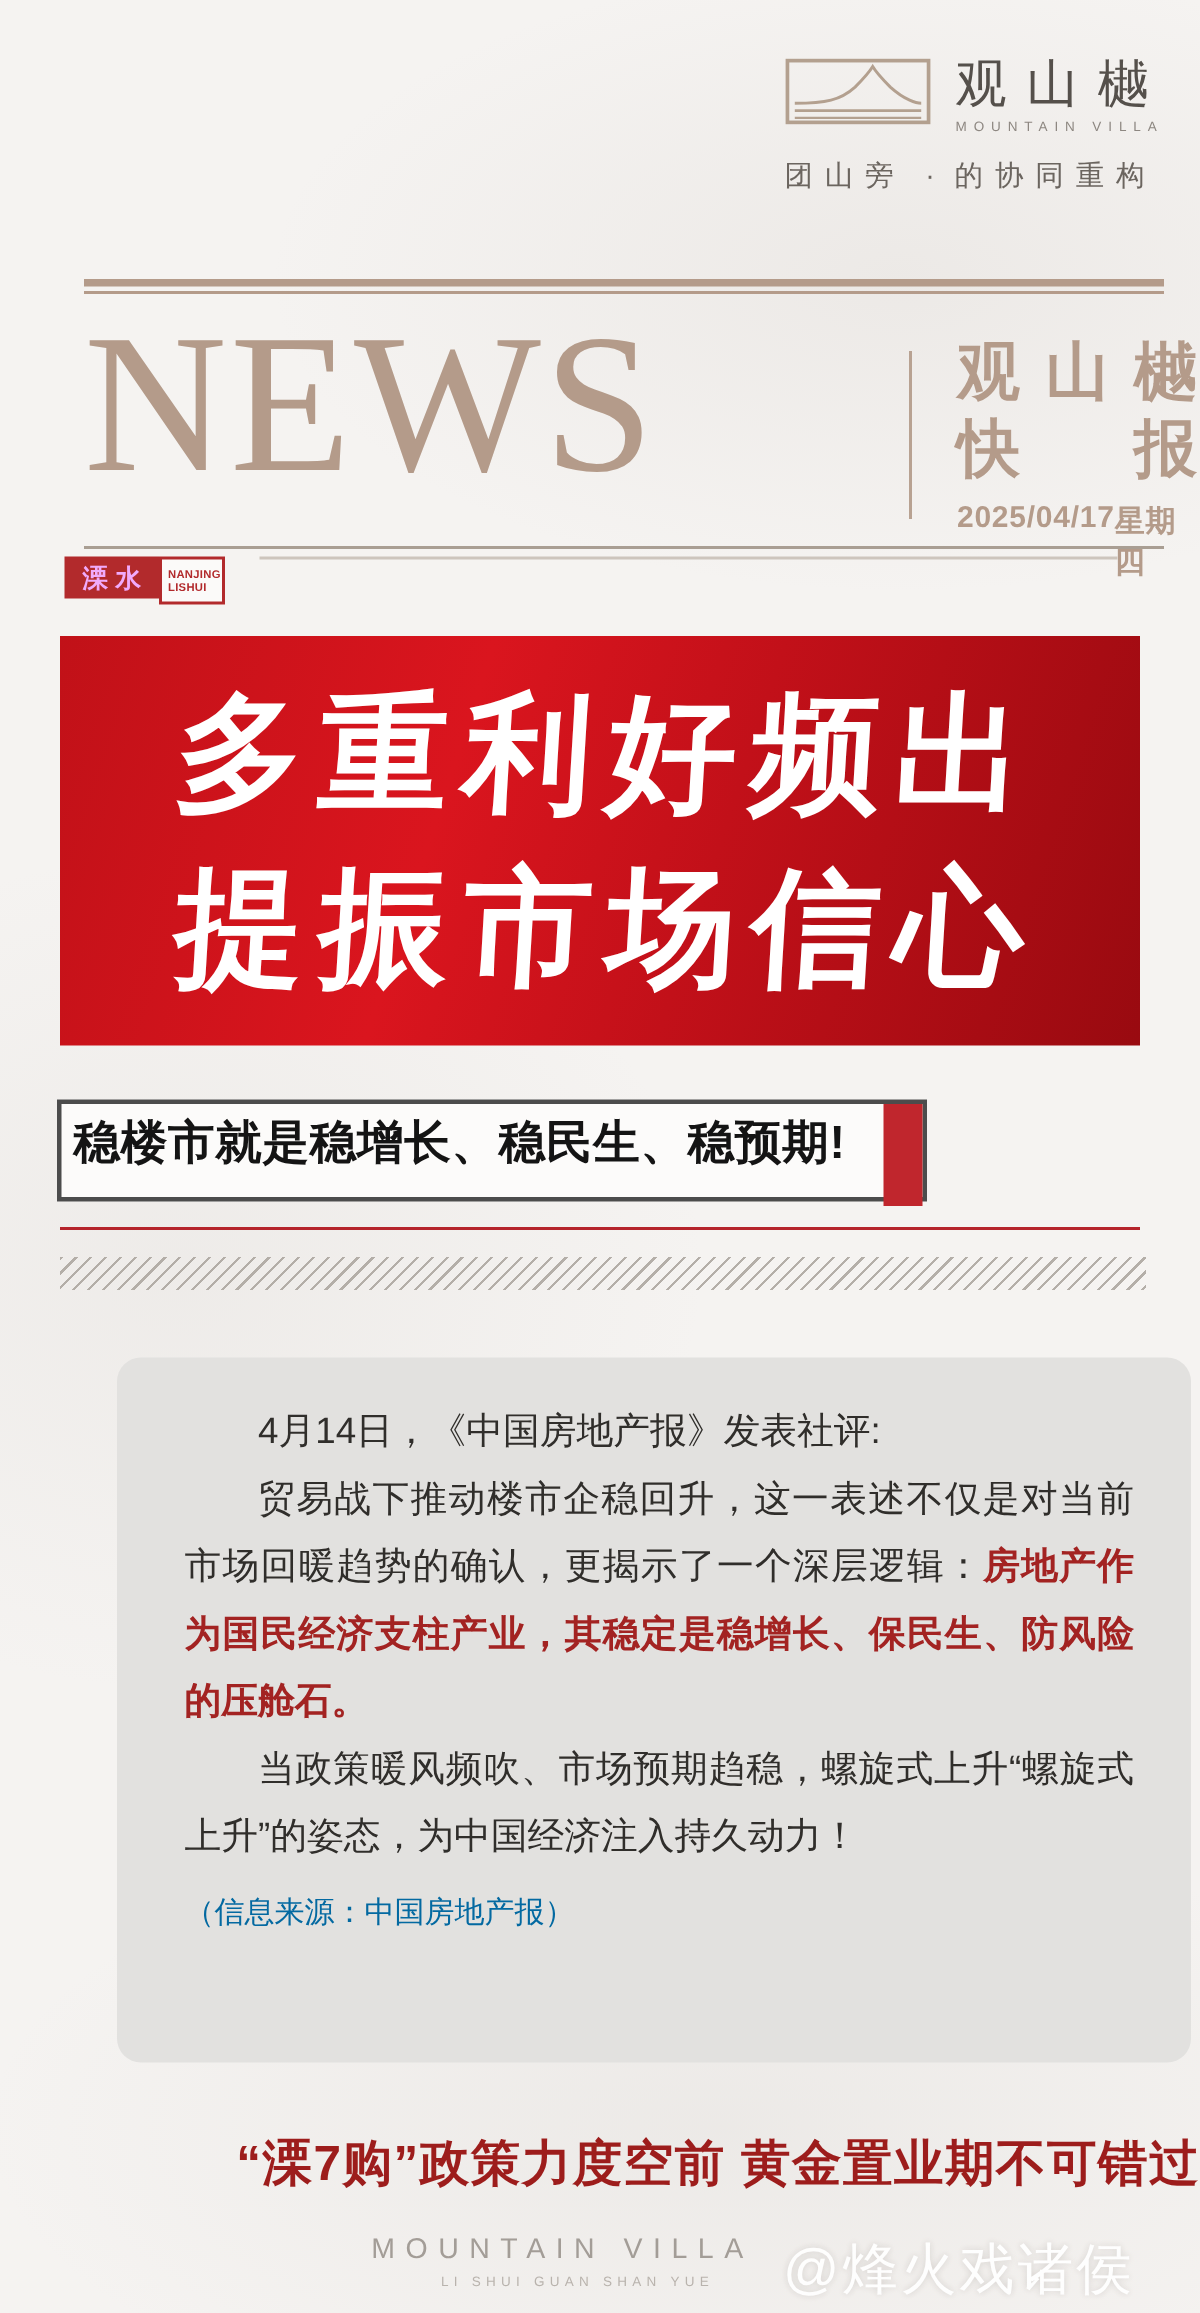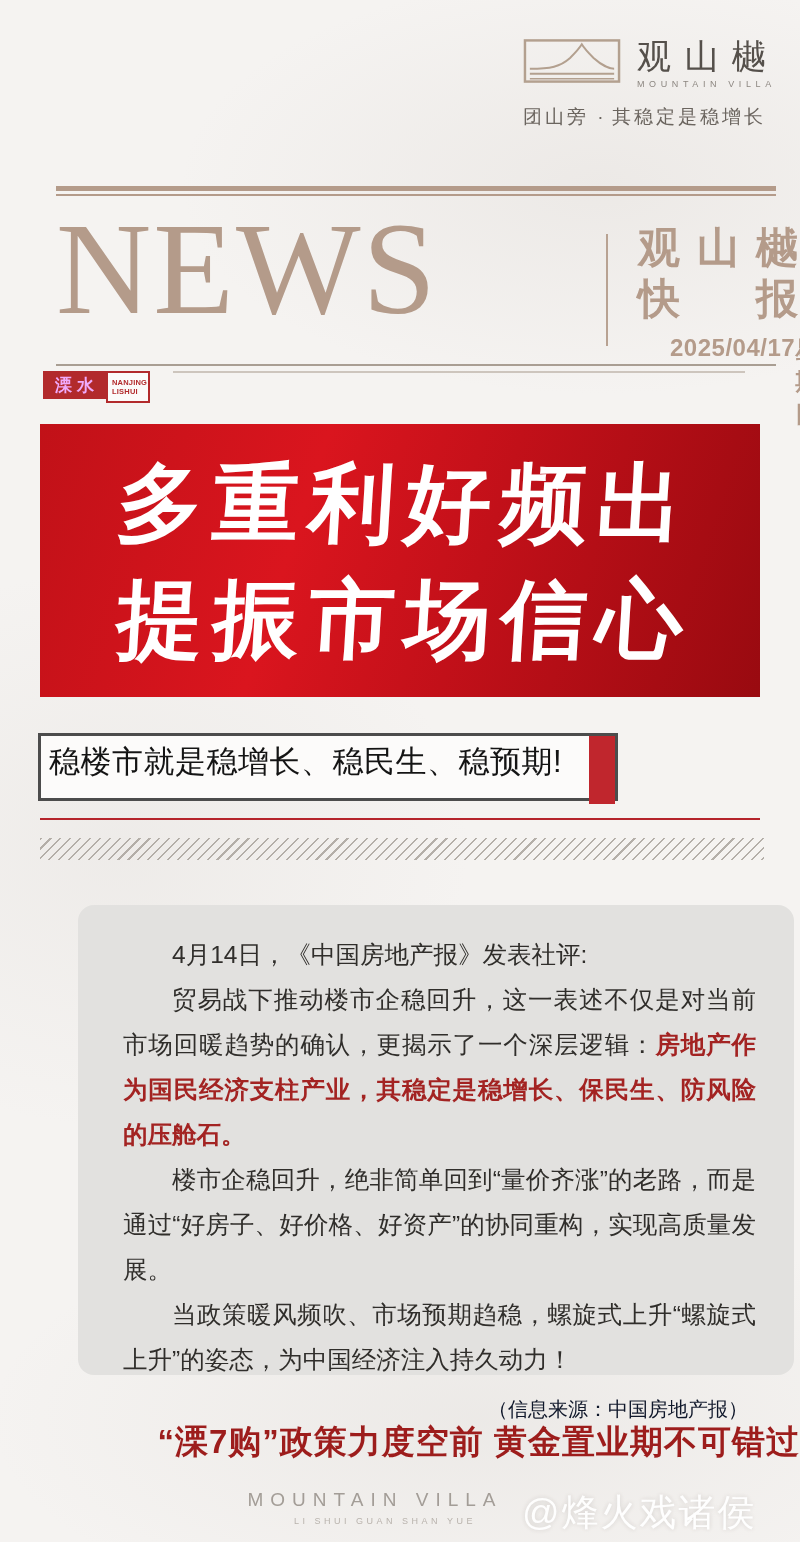--- a/index.html
+++ b/index.html
@@ -31,21 +31,21 @@
   .rule-thick { height:5px; background:#b49b8a; }
   .rule-thin  { height:2px; background:#b49b8a; margin-top:3px; }
   .mast-row { position:relative; height:158px; }
   .news { position:absolute; left:0; top:2px; font-family:"Liberation Serif","DejaVu Serif",serif;
     font-size:132px; line-height:1.08; color:#b49b8a; letter-spacing:2px; font-weight:400; }
   .mast-divider { position:absolute; left:550px; top:38px; width:2px; height:112px; background:#b8a292; }
   .paper { position:absolute; left:582px; top:26px; width:160px; }
   .paper-name { font-size:42px; font-weight:700; color:#b49b8a; line-height:1.22;
     text-align:justify; text-align-last:justify; }
   .date-row { display:flex; justify-content:space-between; margin-top:10px;
-    font-size:24px; font-weight:700; color:#b49b8a; letter-spacing:.5px;margin-left:32px; }
+    font-size:20px; font-weight:700; color:#b49b8a; letter-spacing:.5px; }
   .rule-bottom { height:2px; background:#a99e93; margin-top:10px; }
 
   
   .badge-row { position:absolute; left:40px; top:369px; width:720px; height:30px; }
   .badge-line { position:absolute; left:133px; top:2px; width:572px; height:2px; background:#cdc5bd; }
   .badge-cn { position:absolute; left:3px; top:2px; width:63px; height:28px; background:#b22a2c;
     color:#f0abfc; font-size:17px; font-weight:700; letter-spacing:5px;
     display:flex; align-items:center; justify-content:center; padding-left:5px; }
   .badge-en { position:absolute; left:66px; top:2px; width:44px; height:32px; background:#fbfaf9;
     border:2px solid #b22a2c; color:#b22a2c; font-size:7.5px; font-weight:700; line-height:9px;
@@ -55,34 +55,34 @@
   .banner { position:absolute; left:40px; top:424px; width:720px; height:273px;
     background:linear-gradient(108deg,#c11118 0%, #da151e 36%, #c21019 60%, #990a10 100%);
     display:flex; flex-direction:column; align-items:center; justify-content:center; }
   .banner-line { color:#ffffff; font-size:86px; font-weight:900; letter-spacing:10px;
     line-height:116px; transform:skewX(-3.5deg); white-space:nowrap; text-indent:10px; }
 
   
   .subhead { position:absolute; left:38px; top:733px; width:580px; height:68px;
     background:#fcfbfa; border:3px solid #4c4c4c; }
   .subhead-text { position:absolute; left:8px; top:0; height:52px; display:flex; align-items:center;
-    font-size:31px; font-weight:400; color:#141414; white-space:nowrap; letter-spacing:.5px; }
+    font-size:31px; font-weight:700; color:#141414; white-space:nowrap; letter-spacing:.5px; }
   .subhead-block { position:absolute; right:0; top:0; width:26px; height:68px; background:#c0262d; }
 
   .red-rule { position:absolute; left:40px; top:818px; width:720px; height:2px; background:#b5242b; }
   .hatch { position:absolute; left:40px; top:838px; width:724px; height:22px; opacity:.85;
     background:repeating-linear-gradient(135deg,#a9a39c 0px,#a9a39c 1.5px,transparent 1.5px,transparent 7px); }
 
   
   .card { position:absolute; left:42px; top:905px; width:716px; height:470px;
     background:#e2e1df; border-radius:16px; padding:27px 38px 20px 45px;margin-left:36px; }
   .card p.body { font-size:24.5px; line-height:45px; color:#302e2b; text-indent:2em;
     font-weight:500; text-align:justify; }
   .hl { color:#a32322; font-weight:700; }
-  .card .source { margin-top:14px; font-size:20px; color:#0f172a; text-align:right; padding-right:8px; }
+  .card .source { margin-top:14px; font-size:20px; color:#0369a1; padding-right:8px; }
 
   
   .cta { position:absolute; left:0; top:1420px; width:800px; text-align:right;
     font-size:33px; font-weight:900; color:#9d1d1c; letter-spacing:1px; white-space:nowrap; }
 
   
   .footer { position:absolute; left:0; top:1489px; width:750px; text-align:center; }
   .f-brand { font-size:19px; color:#a39d97; letter-spacing:7px; }
   .f-sub { margin-top:5px; font-size:9px; color:#b9b3ad; letter-spacing:3.5px;padding-left:20px; }
 
@@ -101,21 +101,21 @@
         <rect x="2" y="2" width="96" height="42" stroke="#b3a08f" stroke-width="2.5"></rect>
         <path d="M7 31 C 28 31 38 29 48 20 C 54 14 57 11 60 6 C 63 11 66 14 72 20 C 82 29 90 31 93 31" stroke="#b3a08f" stroke-width="2"></path>
         <path d="M7 36 H 93" stroke="#b3a08f" stroke-width="2"></path>
         <path d="M7 41 H 93" stroke="#b3a08f" stroke-width="1.5"></path>
       </svg>
       <div class="logo-text">
         <div class="logo-title">观山樾</div>
         <div class="logo-sub">MOUNTAIN VILLA</div>
       </div>
     </div>
-    <div class="logo-tagline">团山旁 · 其稳定是稳增长</div>
+    <div class="logo-tagline">团山旁 · 的协同重构</div>
   </div>
 
   <div class="masthead">
     <div class="rule-thick"></div>
     <div class="rule-thin"></div>
     <div class="mast-row">
       <div class="news">NEWS</div>
       <div class="mast-divider"></div>
       <div class="paper">
         <div class="paper-name">观山樾</div>
@@ -147,21 +147,20 @@
     <div class="subhead-text">稳楼市就是稳增长、稳民生、稳预期!</div>
     <div class="subhead-block"></div>
   </div>
 
   <div class="red-rule"></div>
   <div class="hatch"></div>
 
   <div class="card">
     <p class="body">4月14日，《中国房地产报》发表社评:</p>
     <p class="body"><span>贸易战下推动楼市企稳回升，这一表述不仅是对当前市场回暖趋势的确认，更揭示了一个深层逻辑：</span><span class="hl">房地产作为国民经济支柱产业，其稳定是稳增长、保民生、防风险的压舱石。</span></p>
-    <p class="body hl">楼市企稳回升，绝非简单回到“量价齐涨”的老路，而是通过“好房子、好价格、好资产”的协同重构，实现高质量发展。</p>
     <p class="body">当政策暖风频吹、市场预期趋稳，螺旋式上升“螺旋式上升”的姿态，为中国经济注入持久动力！</p>
     <p class="source">（信息来源：中国房地产报）</p>
   </div>
 
   <div class="cta">“溧7购”政策力度空前 黄金置业期不可错过</div>
 
   <div class="footer">
     <div class="f-brand">MOUNTAIN VILLA</div>
     <div class="f-sub">LI SHUI GUAN SHAN YUE</div>
   </div>

